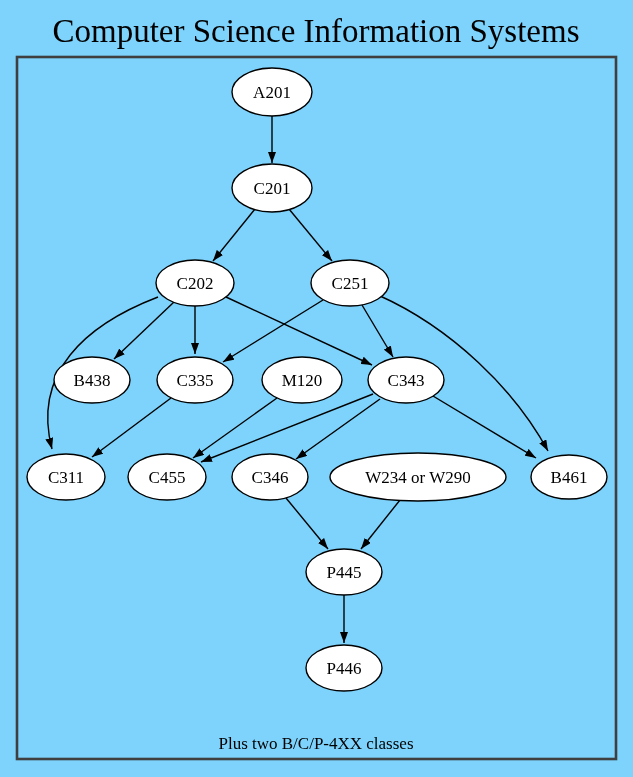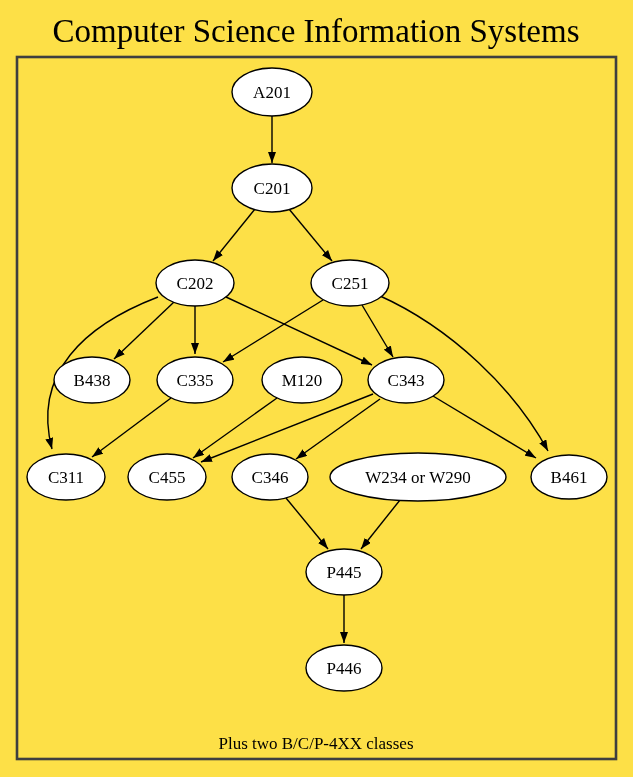--- a/index.html
+++ b/index.html
@@ -1,16 +1,16 @@
 <!DOCTYPE html>
 <html><head>
 <meta charset="utf-8">
 <style>
   html, body { margin: 0; padding: 0; background: #ffffff; }
-  .page { position: relative; width: 633px; height: 777px; background: #fde047; overflow: hidden; }
+  .page { position: relative; width: 633px; height: 777px; background: #7dd3fc; overflow: hidden; }
   svg { display: block; }
   text {
     font-family: "Liberation Serif", "DejaVu Serif", serif;
     fill: #000;
   }
   .title-text { font-size: 33px; text-anchor: middle; }
   .footnote-text { font-size: 17px; text-anchor: middle; }
   .node-label { font-size: 17px; text-anchor: middle; }
   .node-shape { fill: #ffffff; stroke: #000000; stroke-width: 1.4; }
   .edge { fill: none; stroke: #000000; stroke-width: 1.4; }

